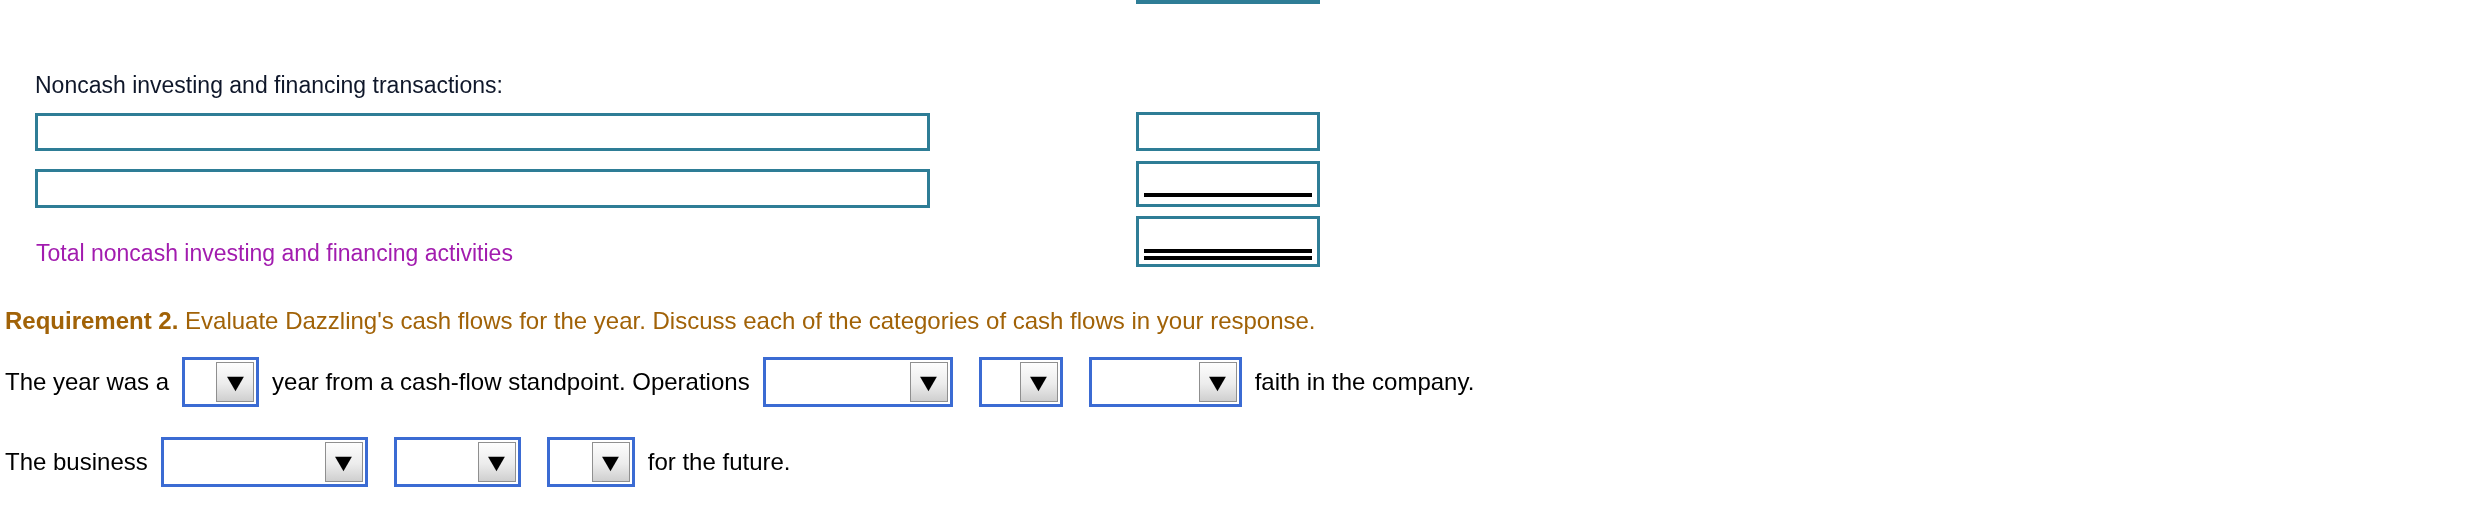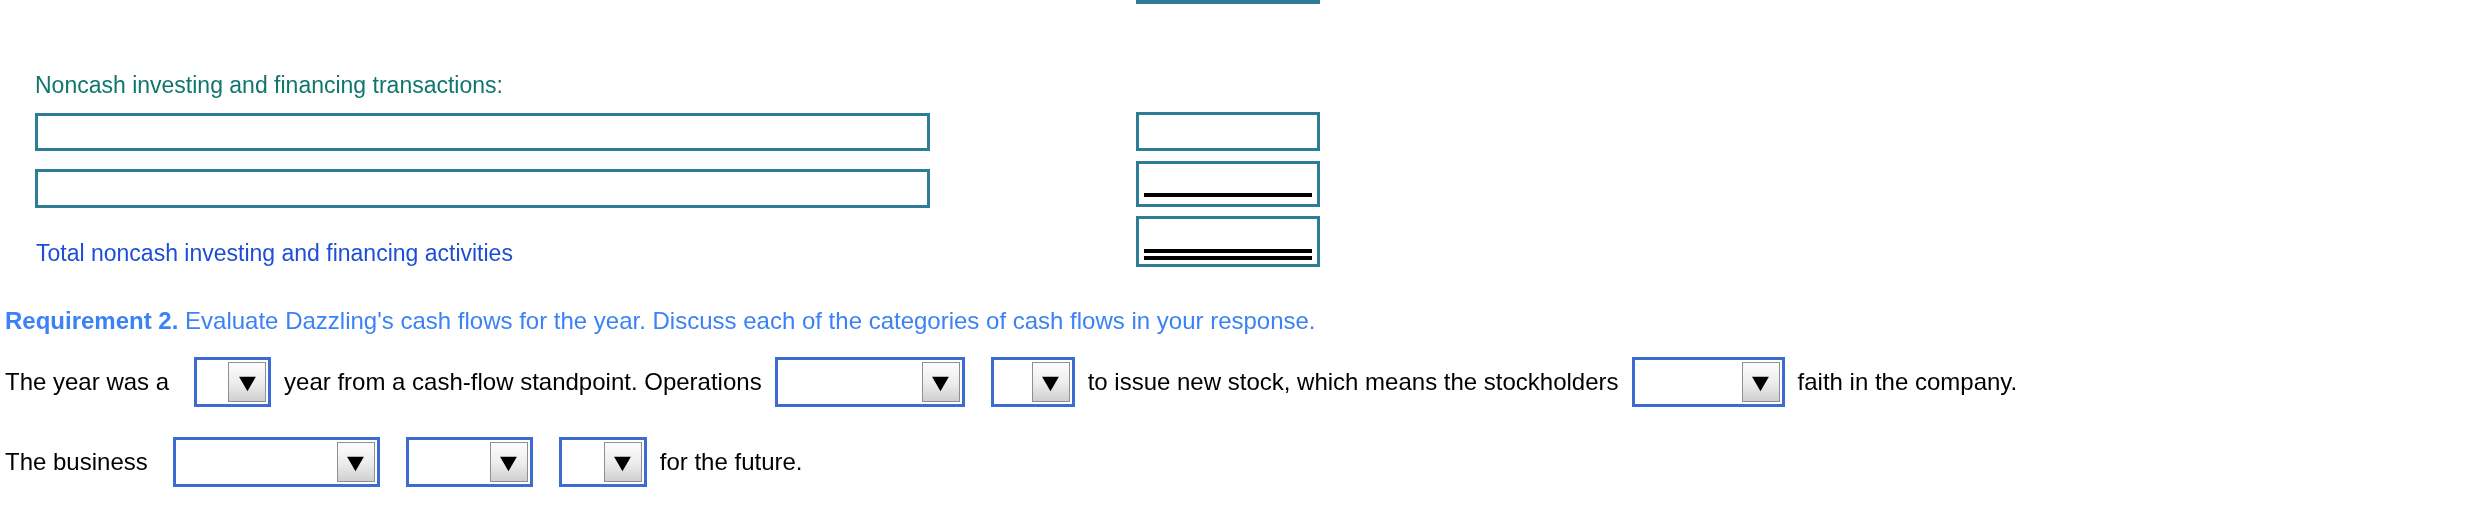--- a/index.html
+++ b/index.html
@@ -14,21 +14,21 @@
   .abs { position:absolute; }
 
   
   .partial-box-edge {
     left:1136px; top:0; width:184px; height:4px;
     background:#2e7d96;
   }
 
   .section-heading {
     left:35px; top:72px;
-    font-size:23px; color:#0f766e;
+    font-size:23px; color:#0f172a;
     white-space:nowrap;
   }
 
   .answer-box {
     border:3px solid #2e7d96;
     background:#ffffff;
     cursor:text;
   }
   .desc-box-1 { left:35px;  top:113px; width:895px; height:38px; }
   .desc-box-2 { left:35px;  top:169px; width:895px; height:39px; }
@@ -39,42 +39,42 @@
   .rule-single {
     position:absolute; left:5px; top:29px;
     width:168px; height:4px; background:#000;
   }
   .rule-double { position:absolute; left:5px; top:30px; width:168px; }
   .rule-double .bar { height:4px; background:#000; }
   .rule-double .bar + .bar { margin-top:3px; }
 
   .total-label {
     left:36px; top:240px;
-    font-size:23px; color:#1d4ed8;
+    font-size:23px; color:#a21caf;
     white-space:nowrap;
   }
 
   .requirement-line {
     left:5px; top:307px;
-    font-size:24px; color:#3b82f6;
+    font-size:24px; color:#a16207;
     white-space:nowrap;
   }
   .requirement-line .req-bold { font-weight:bold; }
 
   .sentence-row {
     left:5px;
     display:flex; align-items:center;
     height:50px; white-space:nowrap;
     font-size:24px;
   }
   .row-1 { top:357px; }
   .row-2 { top:437px; }
   .sentence-row > span.txt { flex:0 0 auto; }
   .sentence-row > .select { margin:0 13px; }
-  .sentence-row > span.txt:first-child { margin-right:12px; }
+  .sentence-row > span.txt:first-child { margin-right:0; }
 
   .select {
     flex:0 0 auto;
     height:50px;
     border:3px solid #3b6bd3;
     background:#ffffff;
     display:flex; align-items:center;
     cursor:pointer;
   }
   .select .select-value {
@@ -149,21 +149,20 @@
     <span class="select-btn">
         <span class="arrow">▼</span>
       </span>
   </div>
   <div class="select w-d3">
     <span class="select-value"></span>
     <span class="select-btn">
         <span class="arrow">▼</span>
       </span>
   </div>
-  <span class="txt">to issue new stock, which means the stockholders</span>
   <div class="select w-d4">
     <span class="select-value"></span>
     <span class="select-btn">
         <span class="arrow">▼</span>
       </span>
   </div>
   <span class="txt">faith in the company.</span>
 </div>
 
 <div class="abs sentence-row row-2">

